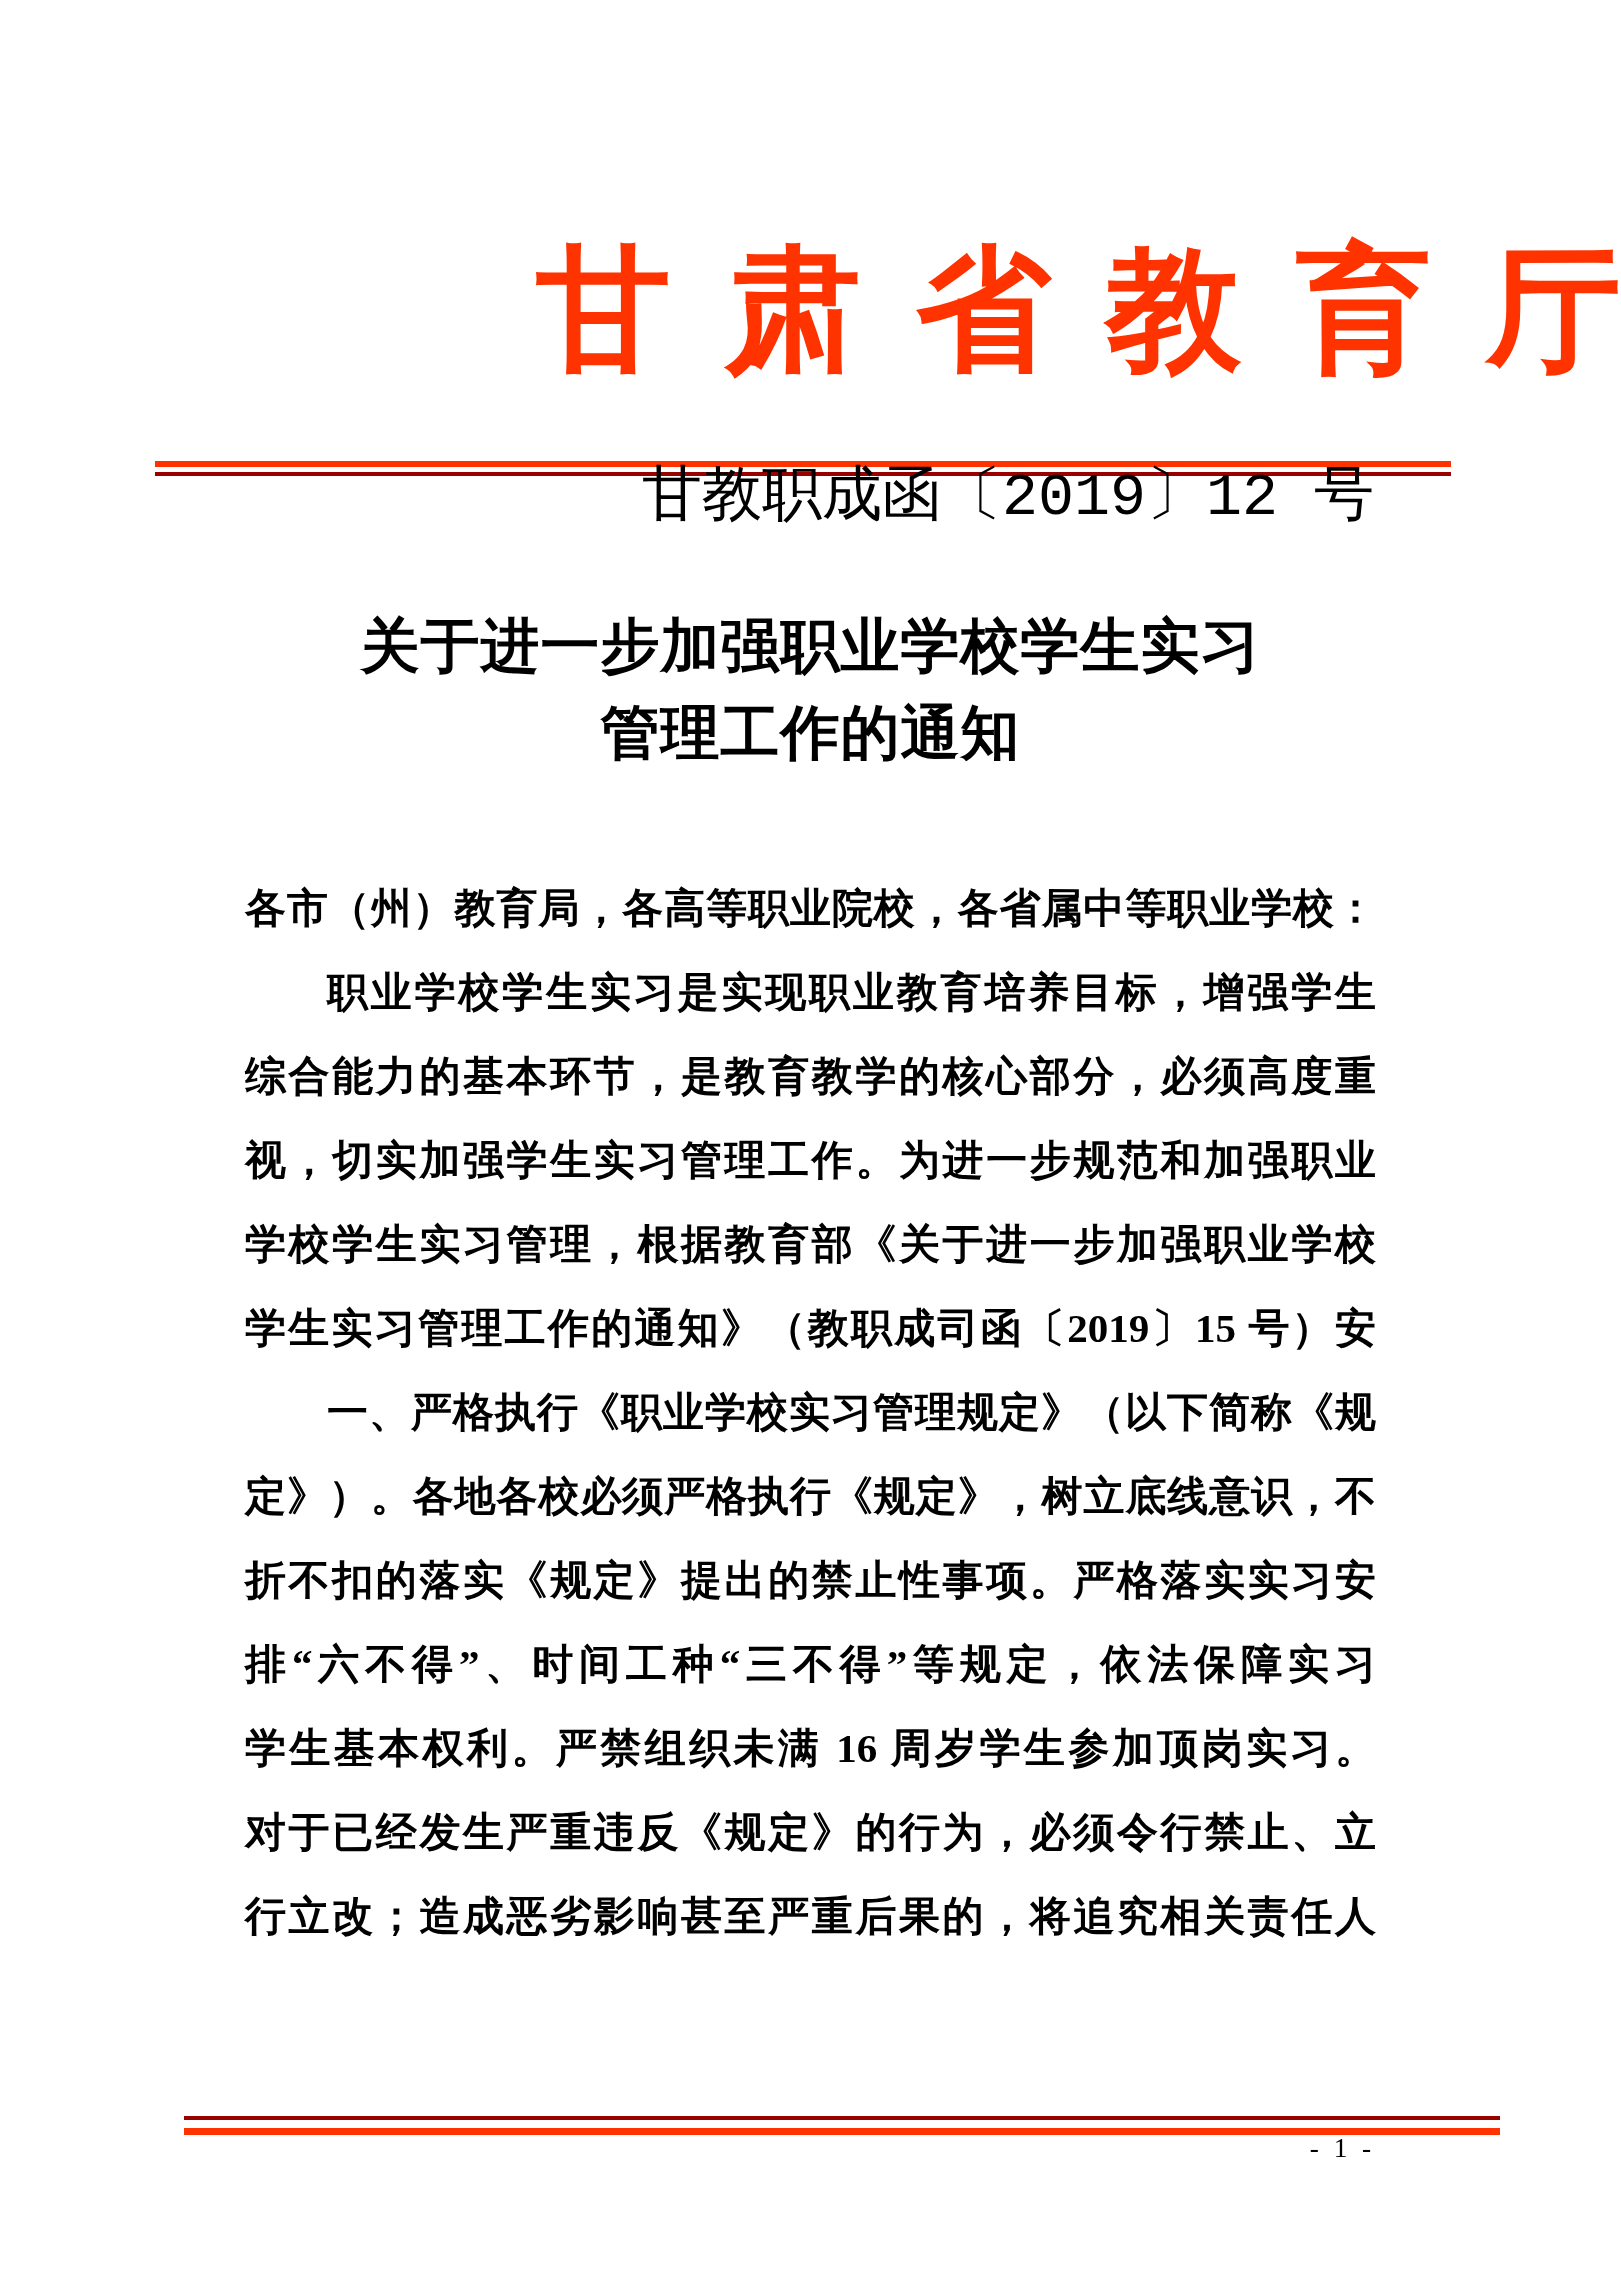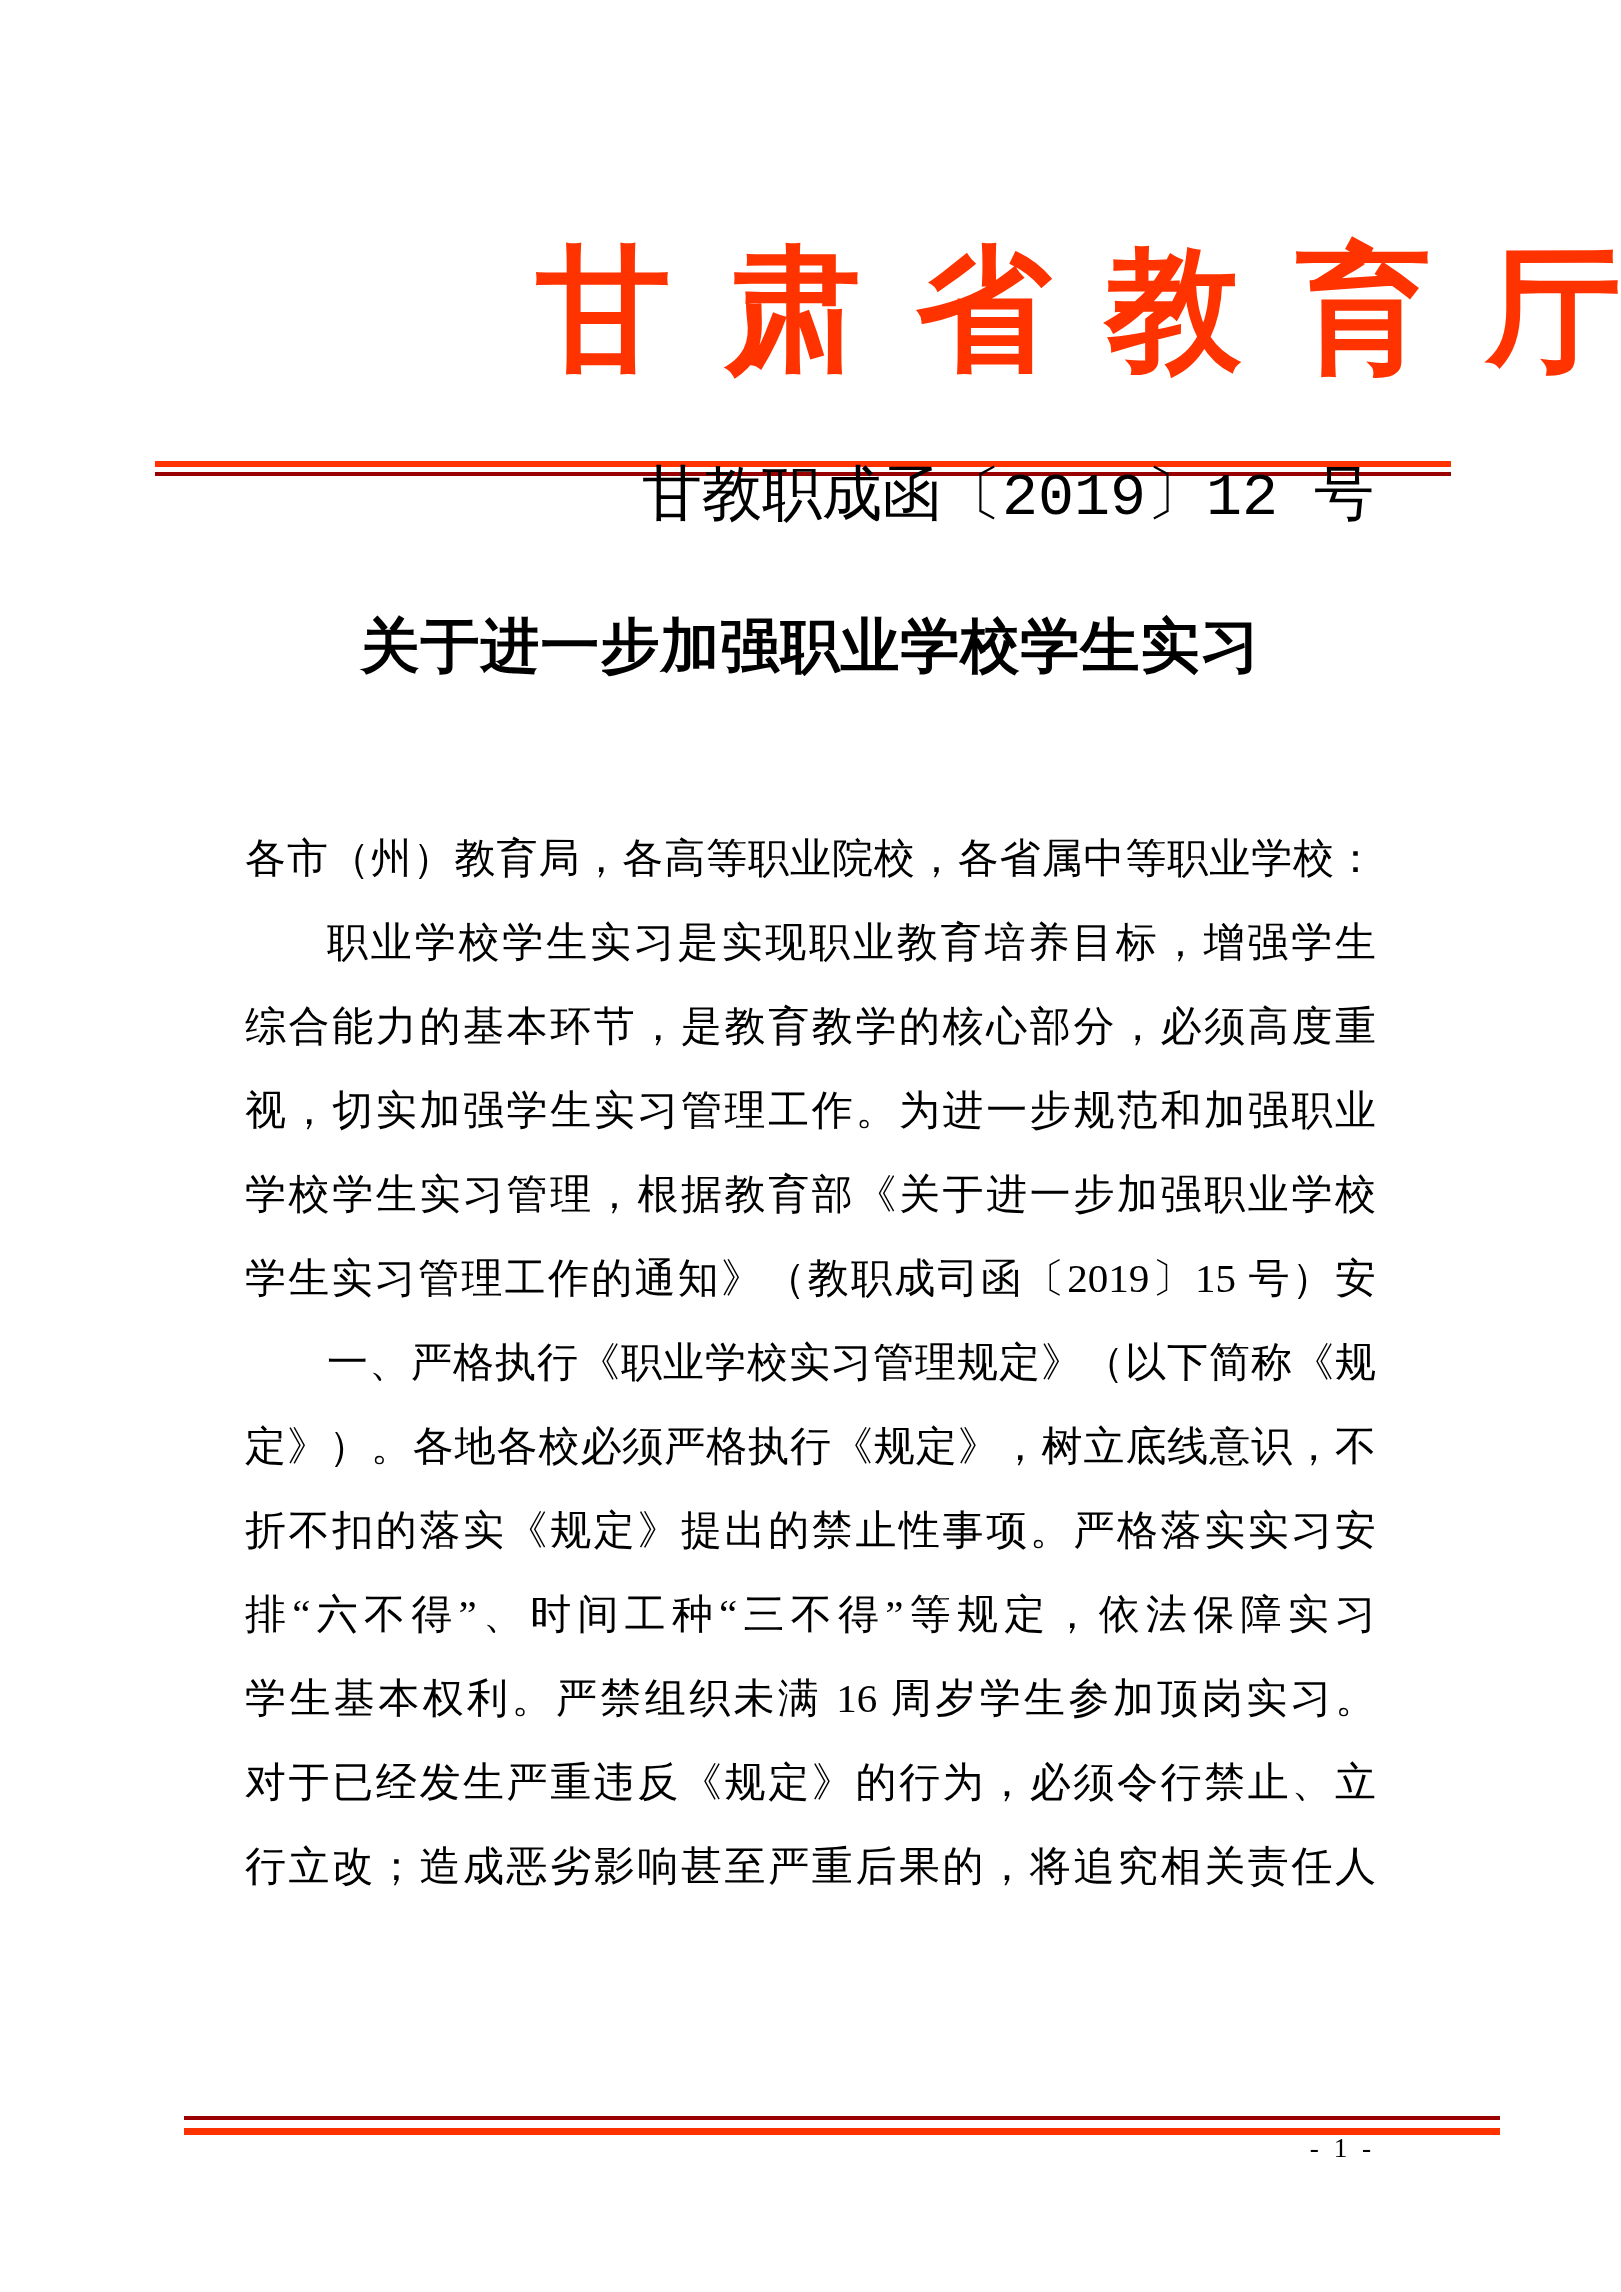--- a/index.html
+++ b/index.html
@@ -39,22 +39,23 @@
   
   .doc-title {
     position: absolute; top: 603px; left: 0; width: 100%;
     text-align: center;
     font-size: 59px; line-height: 87px; font-weight: bold;
     letter-spacing: 1px;
   }
 
   
   .body-text {
-    position: absolute; top: 816px; left: 245px; width: 1131px;
+    position: absolute; top: 866px; left: 245px; width: 1131px;
     font-size: 41px;
+    font-weight: bold;
   }
   .body-line {
     height: 84px; line-height: 84px;
     white-space: nowrap;
     text-align: justify;
     text-align-last: justify;
     text-justify: inter-character;
   }
   .body-line.indent { text-indent: 82px; }
   .body-line.no-just { text-align-last: left; }
@@ -80,20 +81,21 @@
     <span class="spread">甘肃省教育厅</span>
   </div>
 
   <div class="rule rule-header-thick"></div>
   <div class="rule rule-header-thin"></div>
 
   <div class="doc-number">甘教职成函〔2019〕12 号</div>
 
   <div class="doc-title">
     <div>关于进一步加强职业学校学生实习</div>
+    <div>管理工作的通知</div>
   </div>
 
   <div class="body-text">
     <div class="body-line">各市（州）教育局，各高等职业院校，各省属中等职业学校：</div>
     <div class="body-line indent">职业学校学生实习是实现职业教育培养目标，增强学生</div>
     <div class="body-line">综合能力的基本环节，是教育教学的核心部分，必须高度重</div>
     <div class="body-line">视，切实加强学生实习管理工作。为进一步规范和加强职业</div>
     <div class="body-line">学校学生实习管理，根据教育部《关于进一步加强职业学校</div>
     <div class="body-line">学生实习管理工作的通知》（教职成司函〔2019〕15 号）安</div>
     <div class="body-line indent">一、严格执行《职业学校实习管理规定》（以下简称《规</div>

